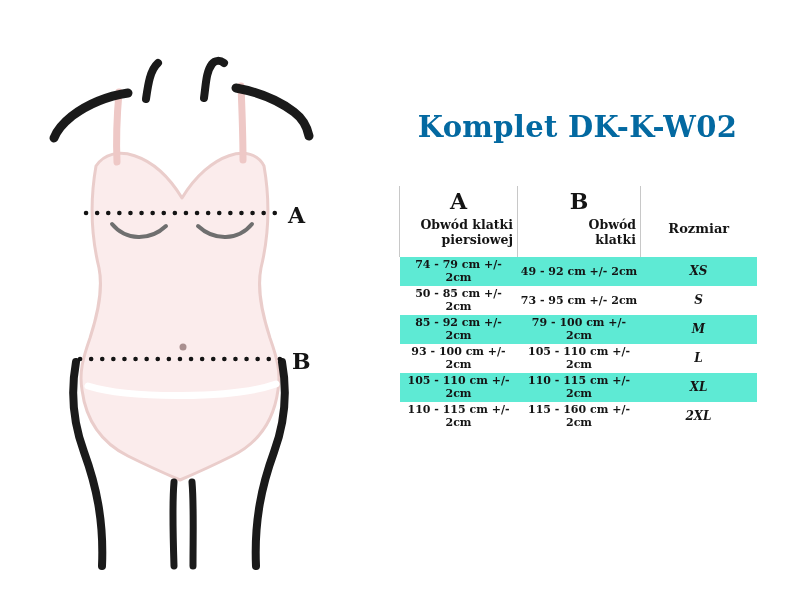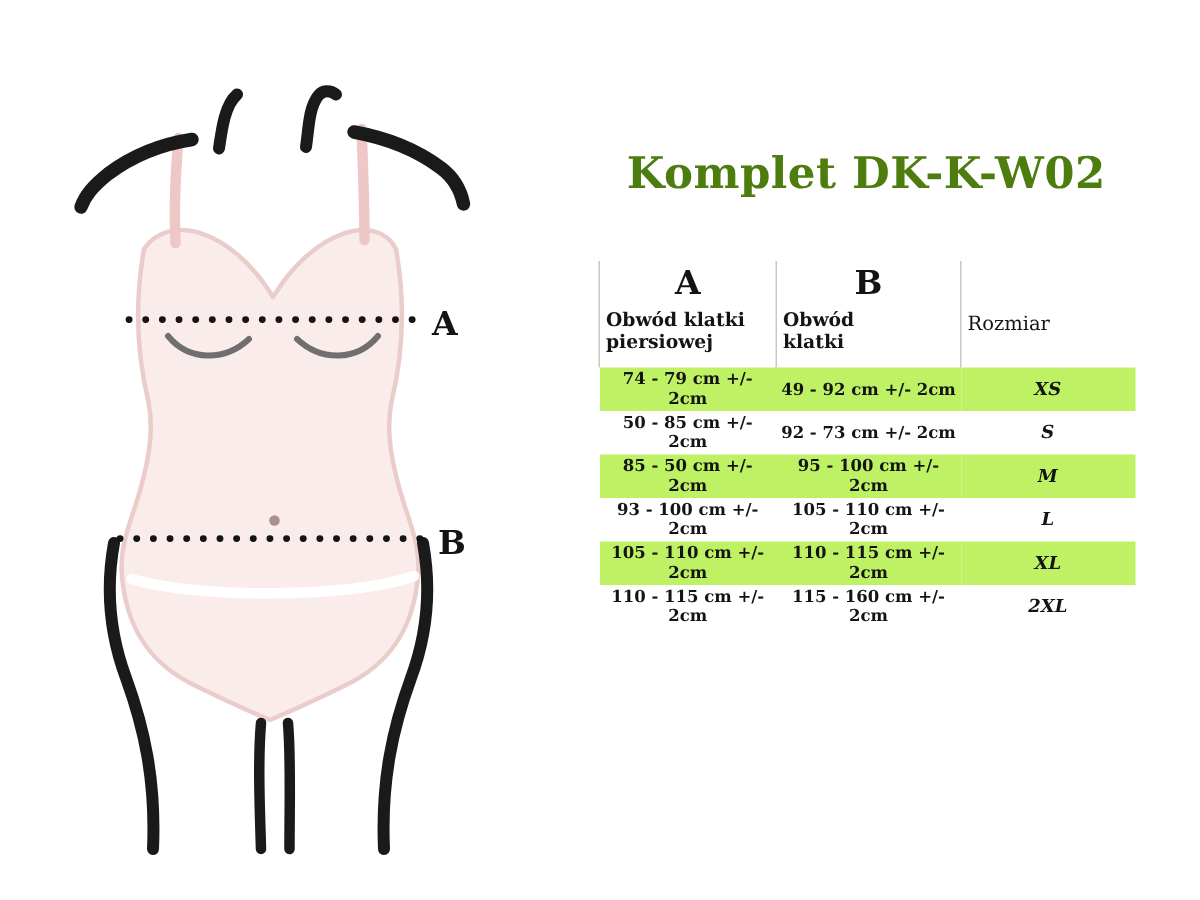--- a/index.html
+++ b/index.html
@@ -9,49 +9,49 @@
   }
   .canvas {
     position: relative; width: 800px; height: 600px;
     background: #ffffff; overflow: hidden;
   }
   .figure-svg { position: absolute; left: 0; top: 0; }
 
   .panel { position: absolute; left: 399px; top: 100px; width: 357px; }
 
   .title {
-    margin: 0 0 42px 0; text-align: center;
-    font-size: 29px; font-weight: 700; color: #4d7c0f;
+    margin: 12px 0 42px 0; text-align: center;
+    font-size: 29px; font-weight: 700; color: #0369a1;
     line-height: 1.1; letter-spacing: 0.3px;
     font-family: "DejaVu Serif", serif;
   }
 
   table.size-table { width: 100%; border-collapse: collapse; table-layout: fixed; }
   col.c-a { width: 118px; } col.c-b { width: 123px; } col.c-s { width: 116px; }
 
   thead th {
     border-left: 1px solid #c8c8c8;
     vertical-align: top; padding: 3px 4px 8px 4px; height: 60px;
     font-weight: 700; color: #141414;
   }
   .col-letter { font-size: 22px; font-weight: 700; text-align: center; line-height: 1.15; }
   .col-label {
-    font-size: 12.5px; font-weight: 700; text-align: left;
+    font-size: 12.5px; font-weight: 700; text-align: right;
     line-height: 1.2; margin-top: 3px; white-space: pre-line;
   }
   th.size-th { vertical-align: top; }
   .rozmiar-label {
-    font-size: 13px; font-weight: 400; text-align: left; margin-top: 32px;
+    font-size: 13px; font-weight: 700; text-align: center; margin-top: 32px;
   }
 
   tbody td {
     font-size: 11px; font-weight: 700; text-align: center;
     height: 29px; padding: 0 2px; color: #141414;
   }
-  tbody tr.alt { background: #bef264; margin-left: 40px; }
+  tbody tr.alt { background: #5eead4; margin-left: 40px; }
   tbody td.size-col { font-size: 12px; font-style: italic; }
 </style>
 </head>
 <body>
 
 <div class="canvas">
 
   <svg class="figure-svg" width="400" height="600" viewBox="0 0 400 600">
 
     <path d="M 96,166
@@ -124,26 +124,26 @@
         </tr>
       </thead>
       <tbody id="size-rows">
           <tr class="alt">
             <td>74 - 79 cm +/- 2cm</td>
             <td>49 - 92 cm +/- 2cm</td>
             <td class="size-col">XS</td>
           </tr>
           <tr>
             <td>50 - 85 cm +/- 2cm</td>
-            <td>92 - 73 cm +/- 2cm</td>
+            <td>73 - 95 cm +/- 2cm</td>
             <td class="size-col">S</td>
           </tr>
           <tr class="alt">
-            <td>85 - 50 cm +/- 2cm</td>
-            <td>95 - 100 cm +/- 2cm</td>
+            <td>85 - 92 cm +/- 2cm</td>
+            <td>79 - 100 cm +/- 2cm</td>
             <td class="size-col">M</td>
           </tr>
           <tr>
             <td>93 - 100 cm +/- 2cm</td>
             <td>105 - 110 cm +/- 2cm</td>
             <td class="size-col">L</td>
           </tr>
           <tr class="alt">
             <td>105 - 110 cm +/- 2cm</td>
             <td>110 - 115 cm +/- 2cm</td>

